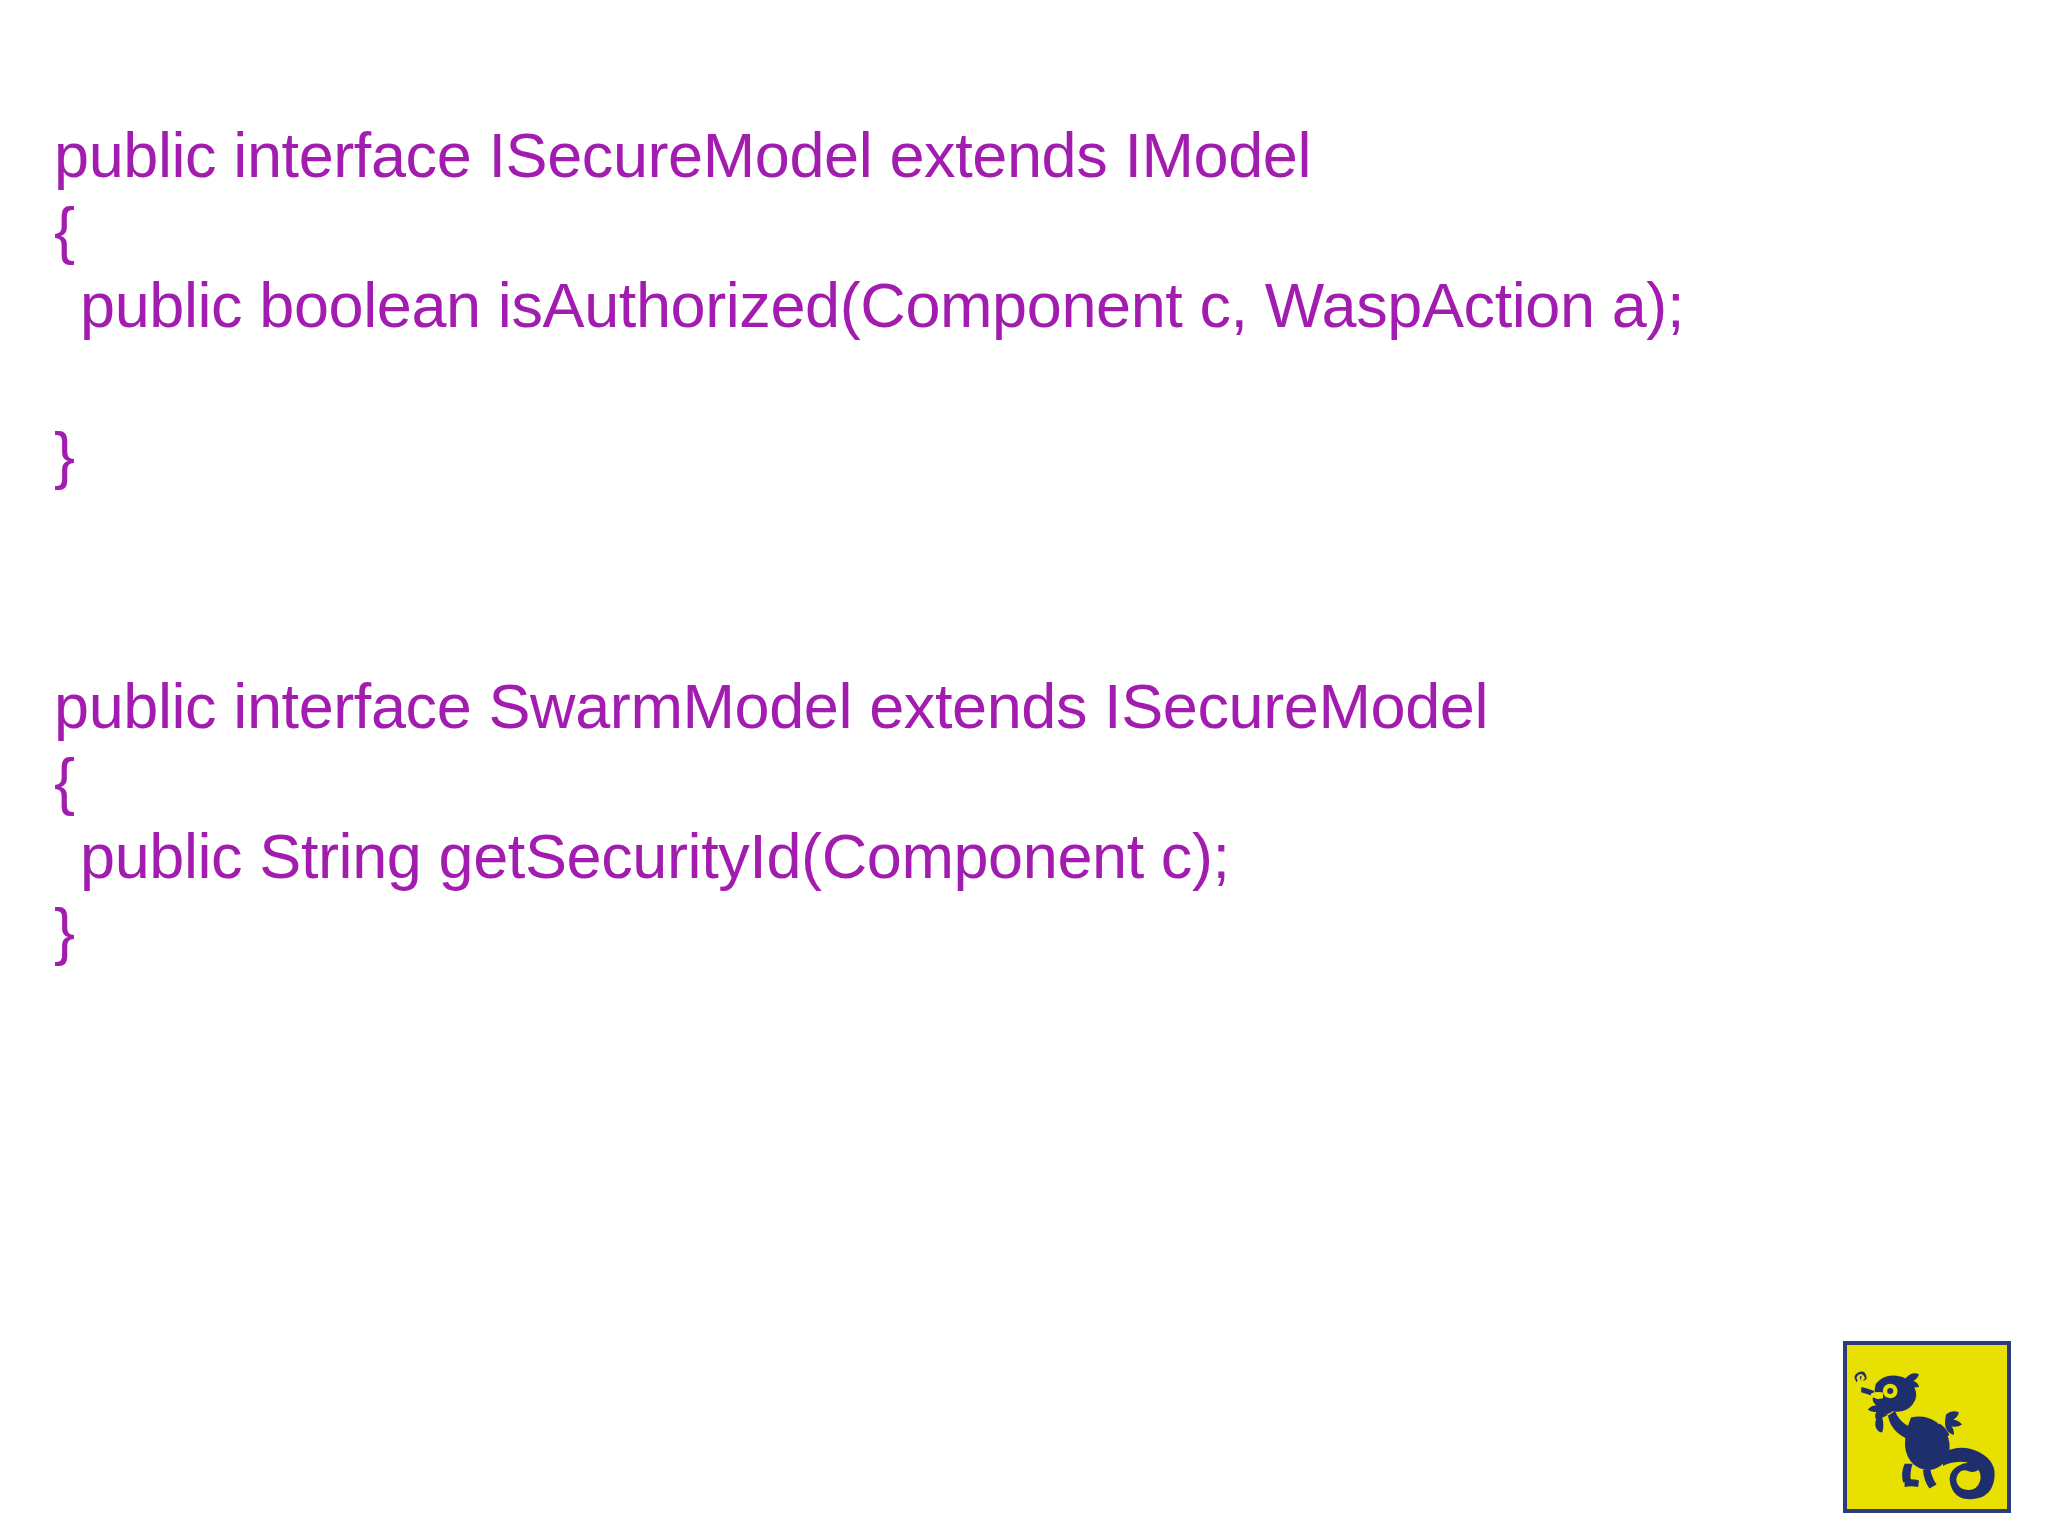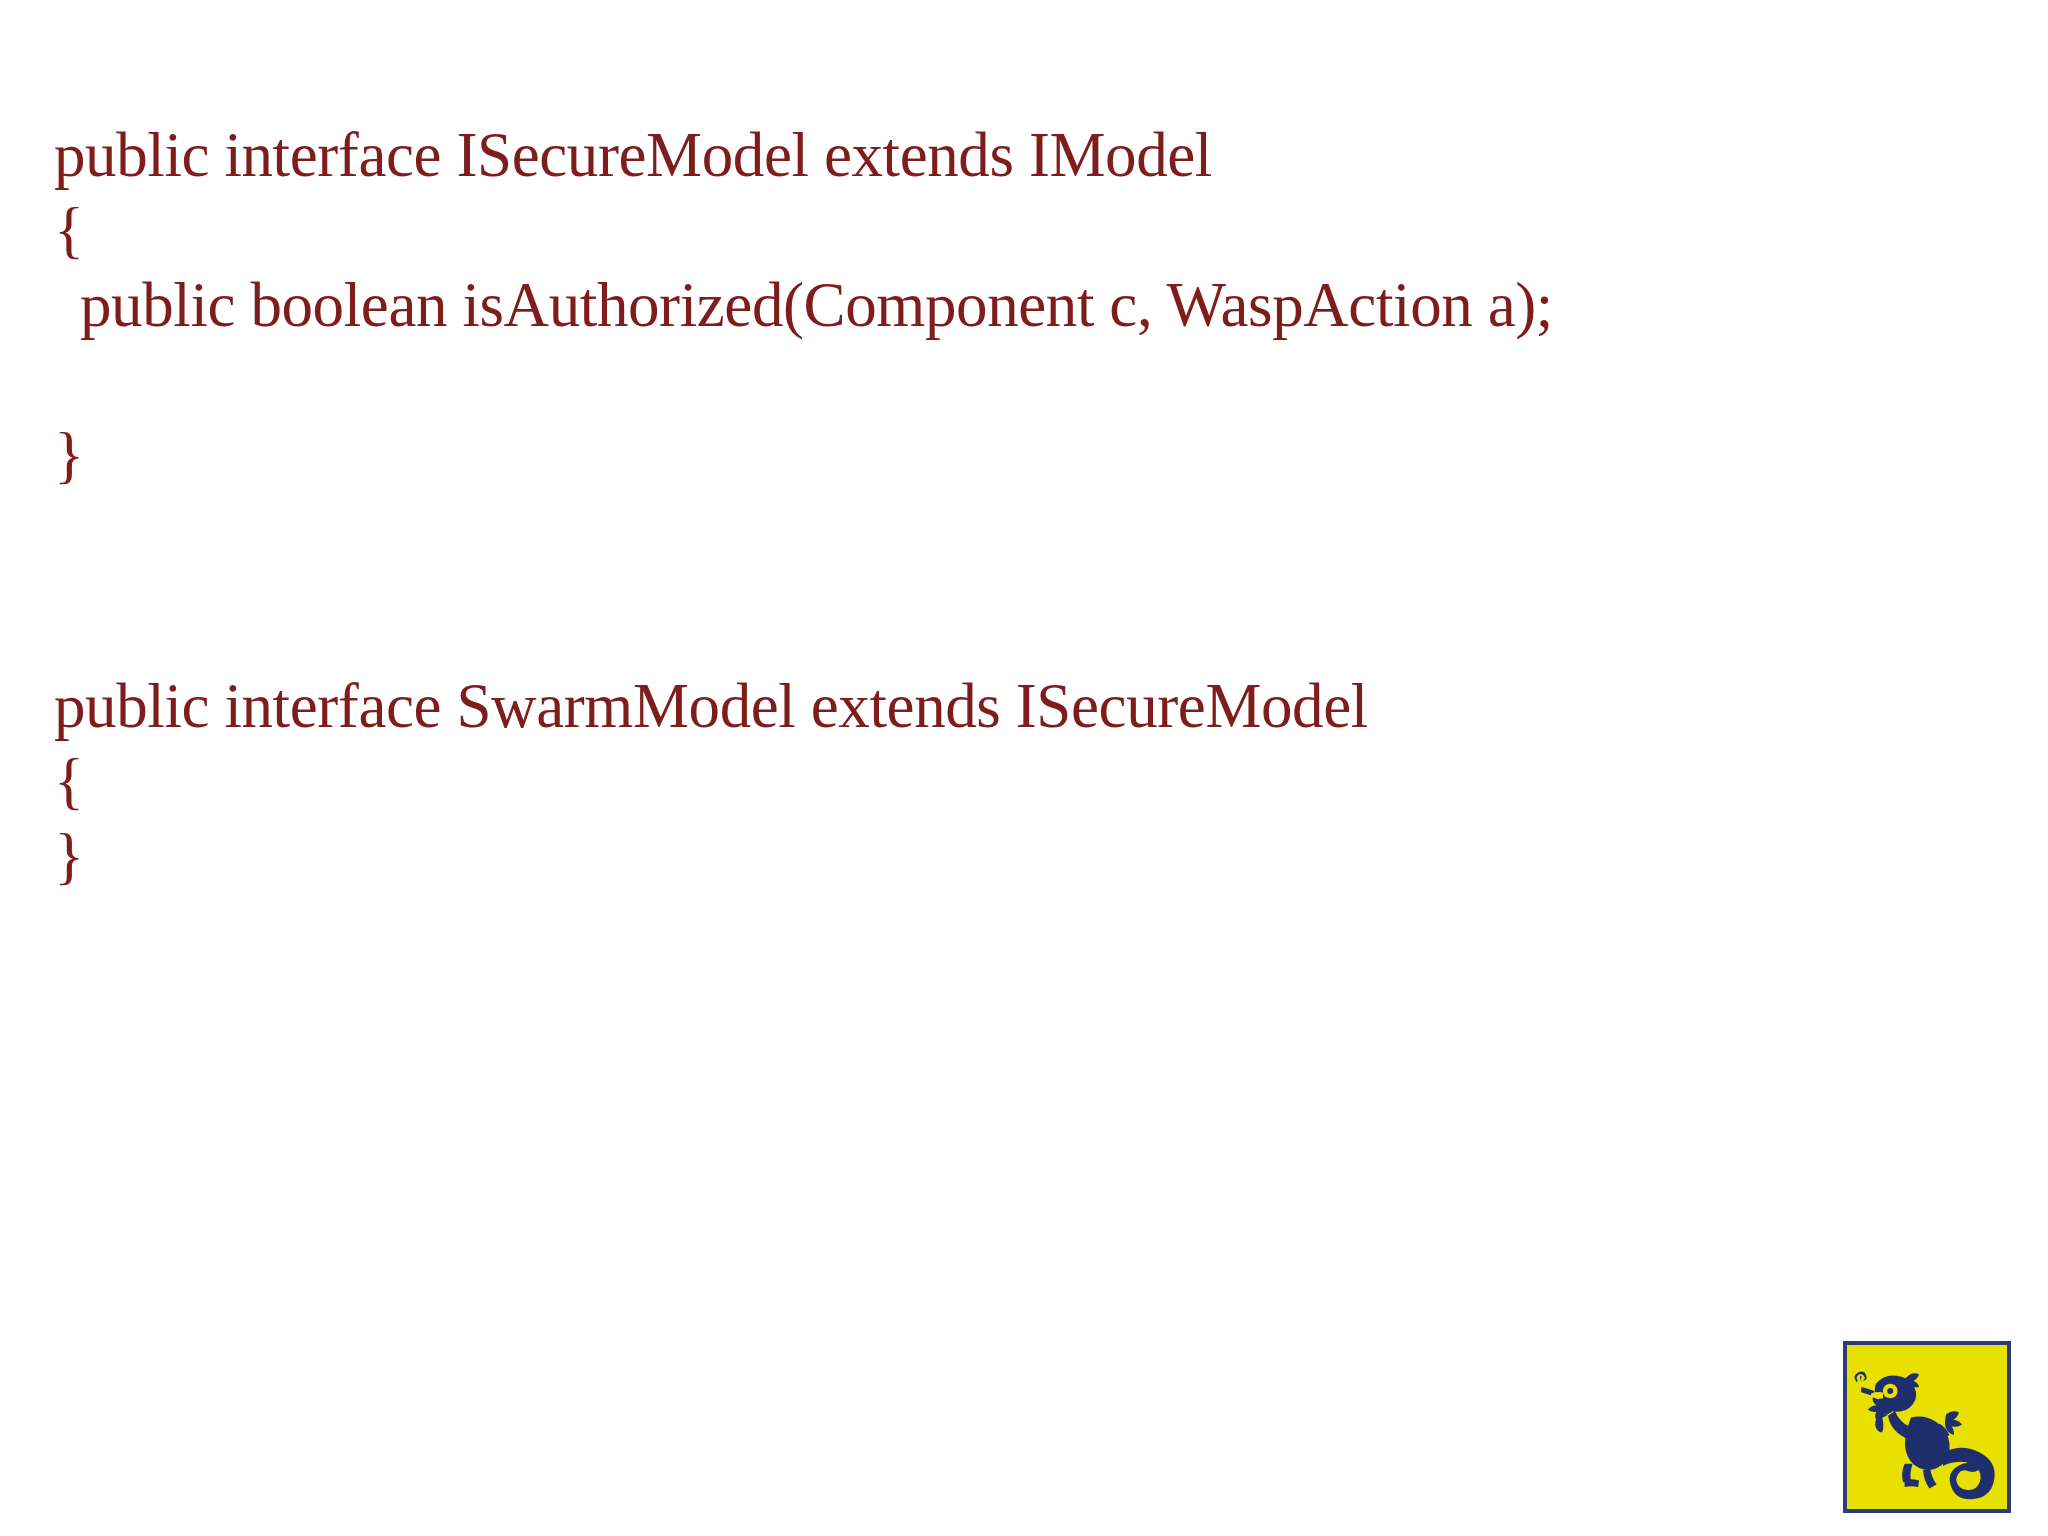--- a/index.html
+++ b/index.html
@@ -22,24 +22,24 @@
   }
 
   #code-area {
     position: absolute;
     left: 54px;
     top: 118px;
     width: 1900px;
   }
 
   .code-line {
-    font-family: Liberation Serif, serif;
+    font-family: Liberation Sans, sans-serif;
     font-size: 63px;
     line-height: 75px;
-    color: #7f1d1d;
+    color: #a21caf;
     white-space: pre;
     letter-spacing: -0.4px;
     font-weight: 400;
   }
 
   .code-line.blank {
     height: 75px;
   }
 
   .indent-1 {
@@ -81,20 +81,21 @@
       <div class="code-line blank"></div>
       <div class="code-line">}</div>
     </div>
 
     <div class="gap-block"></div>
     <div class="gap-block"></div>
 
     <div>
       <div class="code-line">public interface SwarmModel extends ISecureModel</div>
       <div class="code-line">{</div>
+      <div class="code-line indent-1">public String getSecurityId(Component c);</div>
       <div class="code-line">}</div>
     </div>
 
   </div>
 
   <div id="logo">
     <svg viewBox="0 0 100 100" xmlns="http://www.w3.org/2000/svg">
       <g fill="#1f2f6e">
 
         <path d="M6 22 q-3 -4 1 -6 q4 -2 5 2 q1 3 -2 3 q-2 0 -2 -2 q0 -1 1 -1 l0 1.6 q-0.8 0 -0.4 0.7 q0.7 1.1 1.9 0.2 q1.2 -1 0 -2.6 q-1.4 -1.8 -3.4 -0.4 q-2 1.4 -0.4 3.6 z"></path>

